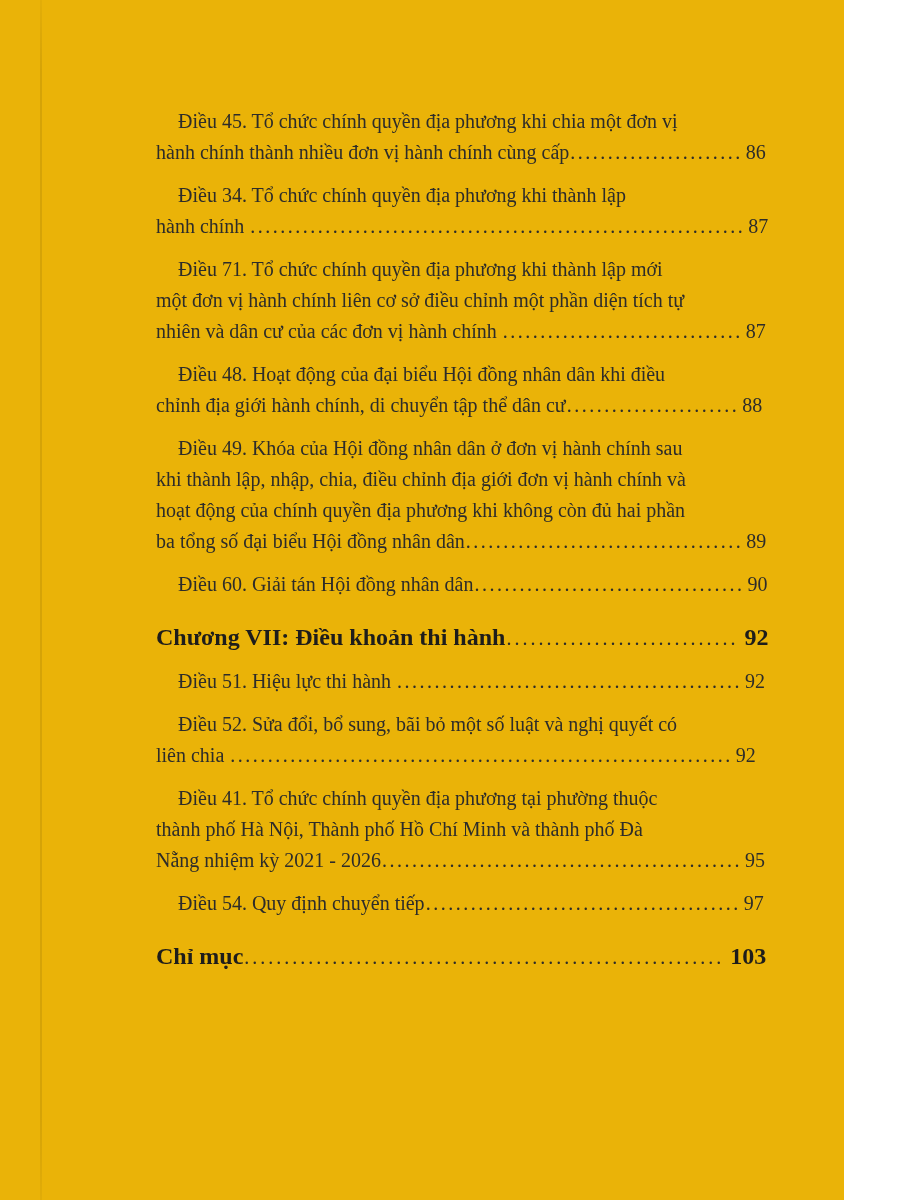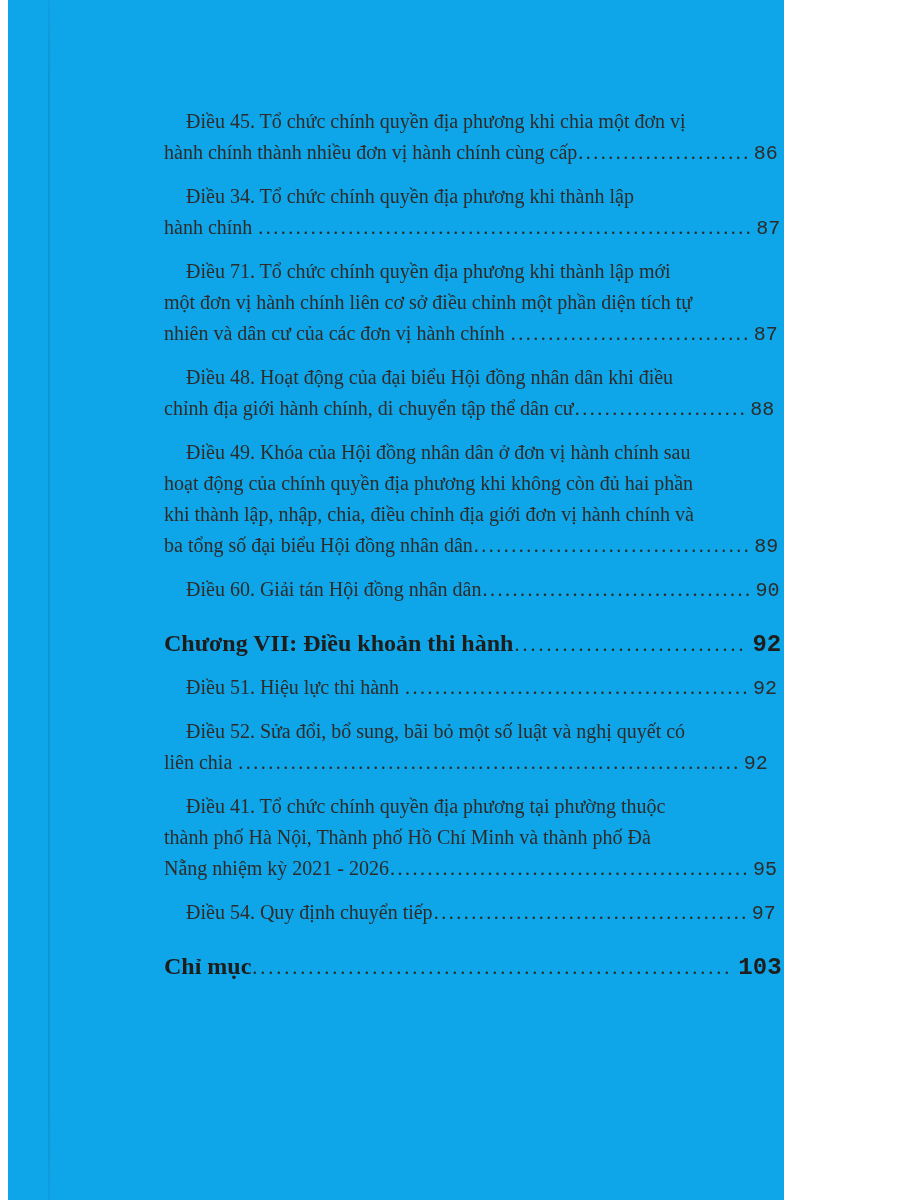--- a/index.html
+++ b/index.html
@@ -1,24 +1,23 @@
 <!DOCTYPE html>
 <html><head>
 <meta charset="utf-8">
 <style>
   html, body { margin: 0; padding: 0; background: #ffffff; }
   .page {
     position: relative;
-    width: 776px;
+    width: 844px;
     height: 1200px;
-    background: #0ea5e9;
+    background: #eab308;
     overflow: hidden;
     font-family: "Liberation Serif", "DejaVu Serif", serif;
     color: #2d2c2a;
-    margin-left: 8px;
   }
   .edge-line {
     position: absolute;
     left: 40px;
     top: 0;
     bottom: 0;
     width: 2px;
     background: linear-gradient(to bottom,
       rgba(0,0,0,0.03),
       rgba(0,0,0,0.09) 6%,
@@ -45,21 +44,21 @@
   .toc-line { white-space: nowrap; }
   .toc-line.indent { padding-left: 22px; }
   .dots {
     letter-spacing: 2.5px;
     margin-left: 1px;
     font-weight: normal;
     font-size: 20px;
     color: #2d2c2a;
   }
   .chapter .dots { letter-spacing: 3px; }
-  .pnum { margin-left: 3px; font-family: Liberation Mono, monospace; }
+  .pnum { margin-left: 3px; }
   .chapter .pnum { margin-left: 6px; }
 </style>
 </head>
 <body>
 
 <div class="page">
   <div class="edge-line"></div>
   <main class="toc">
       <div class="toc-entry">
         <div class="toc-line indent"><span class="line-text">Điều 45. Tổ chức chính quyền địa phương khi chia một đơn vị</span></div>
@@ -73,22 +72,22 @@
         <div class="toc-line indent"><span class="line-text">Điều 71. Tổ chức chính quyền địa phương khi thành lập mới</span></div>
         <div class="toc-line"><span class="line-text">một đơn vị hành chính liên cơ sở điều chỉnh một phần diện tích tự</span></div>
         <div class="toc-line last"><span class="line-text">nhiên và dân cư của các đơn vị hành chính </span><span class="dots">................................</span><span class="pnum">87</span></div>
       </div>
       <div class="toc-entry">
         <div class="toc-line indent"><span class="line-text">Điều 48. Hoạt động của đại biểu Hội đồng nhân dân khi điều</span></div>
         <div class="toc-line last"><span class="line-text">chỉnh địa giới hành chính, di chuyển tập thể dân cư</span><span class="dots">.......................</span><span class="pnum">88</span></div>
       </div>
       <div class="toc-entry">
         <div class="toc-line indent"><span class="line-text">Điều 49. Khóa của Hội đồng nhân dân ở đơn vị hành chính sau</span></div>
+        <div class="toc-line"><span class="line-text">khi thành lập, nhập, chia, điều chỉnh địa giới đơn vị hành chính và</span></div>
         <div class="toc-line"><span class="line-text">hoạt động của chính quyền địa phương khi không còn đủ hai phần</span></div>
-        <div class="toc-line"><span class="line-text">khi thành lập, nhập, chia, điều chỉnh địa giới đơn vị hành chính và</span></div>
         <div class="toc-line last"><span class="line-text">ba tổng số đại biểu Hội đồng nhân dân</span><span class="dots">.....................................</span><span class="pnum">89</span></div>
       </div>
       <div class="toc-entry">
         <div class="toc-line indent last"><span class="line-text">Điều 60. Giải tán Hội đồng nhân dân</span><span class="dots">....................................</span><span class="pnum">90</span></div>
       </div>
       <div class="toc-entry chapter section-gap">
         <div class="toc-line last"><span class="line-text">Chương VII: Điều khoản thi hành</span><span class="dots">.............................</span><span class="pnum">92</span></div>
       </div>
       <div class="toc-entry">
         <div class="toc-line indent last"><span class="line-text">Điều 51. Hiệu lực thi hành </span><span class="dots">..............................................</span><span class="pnum">92</span></div>

